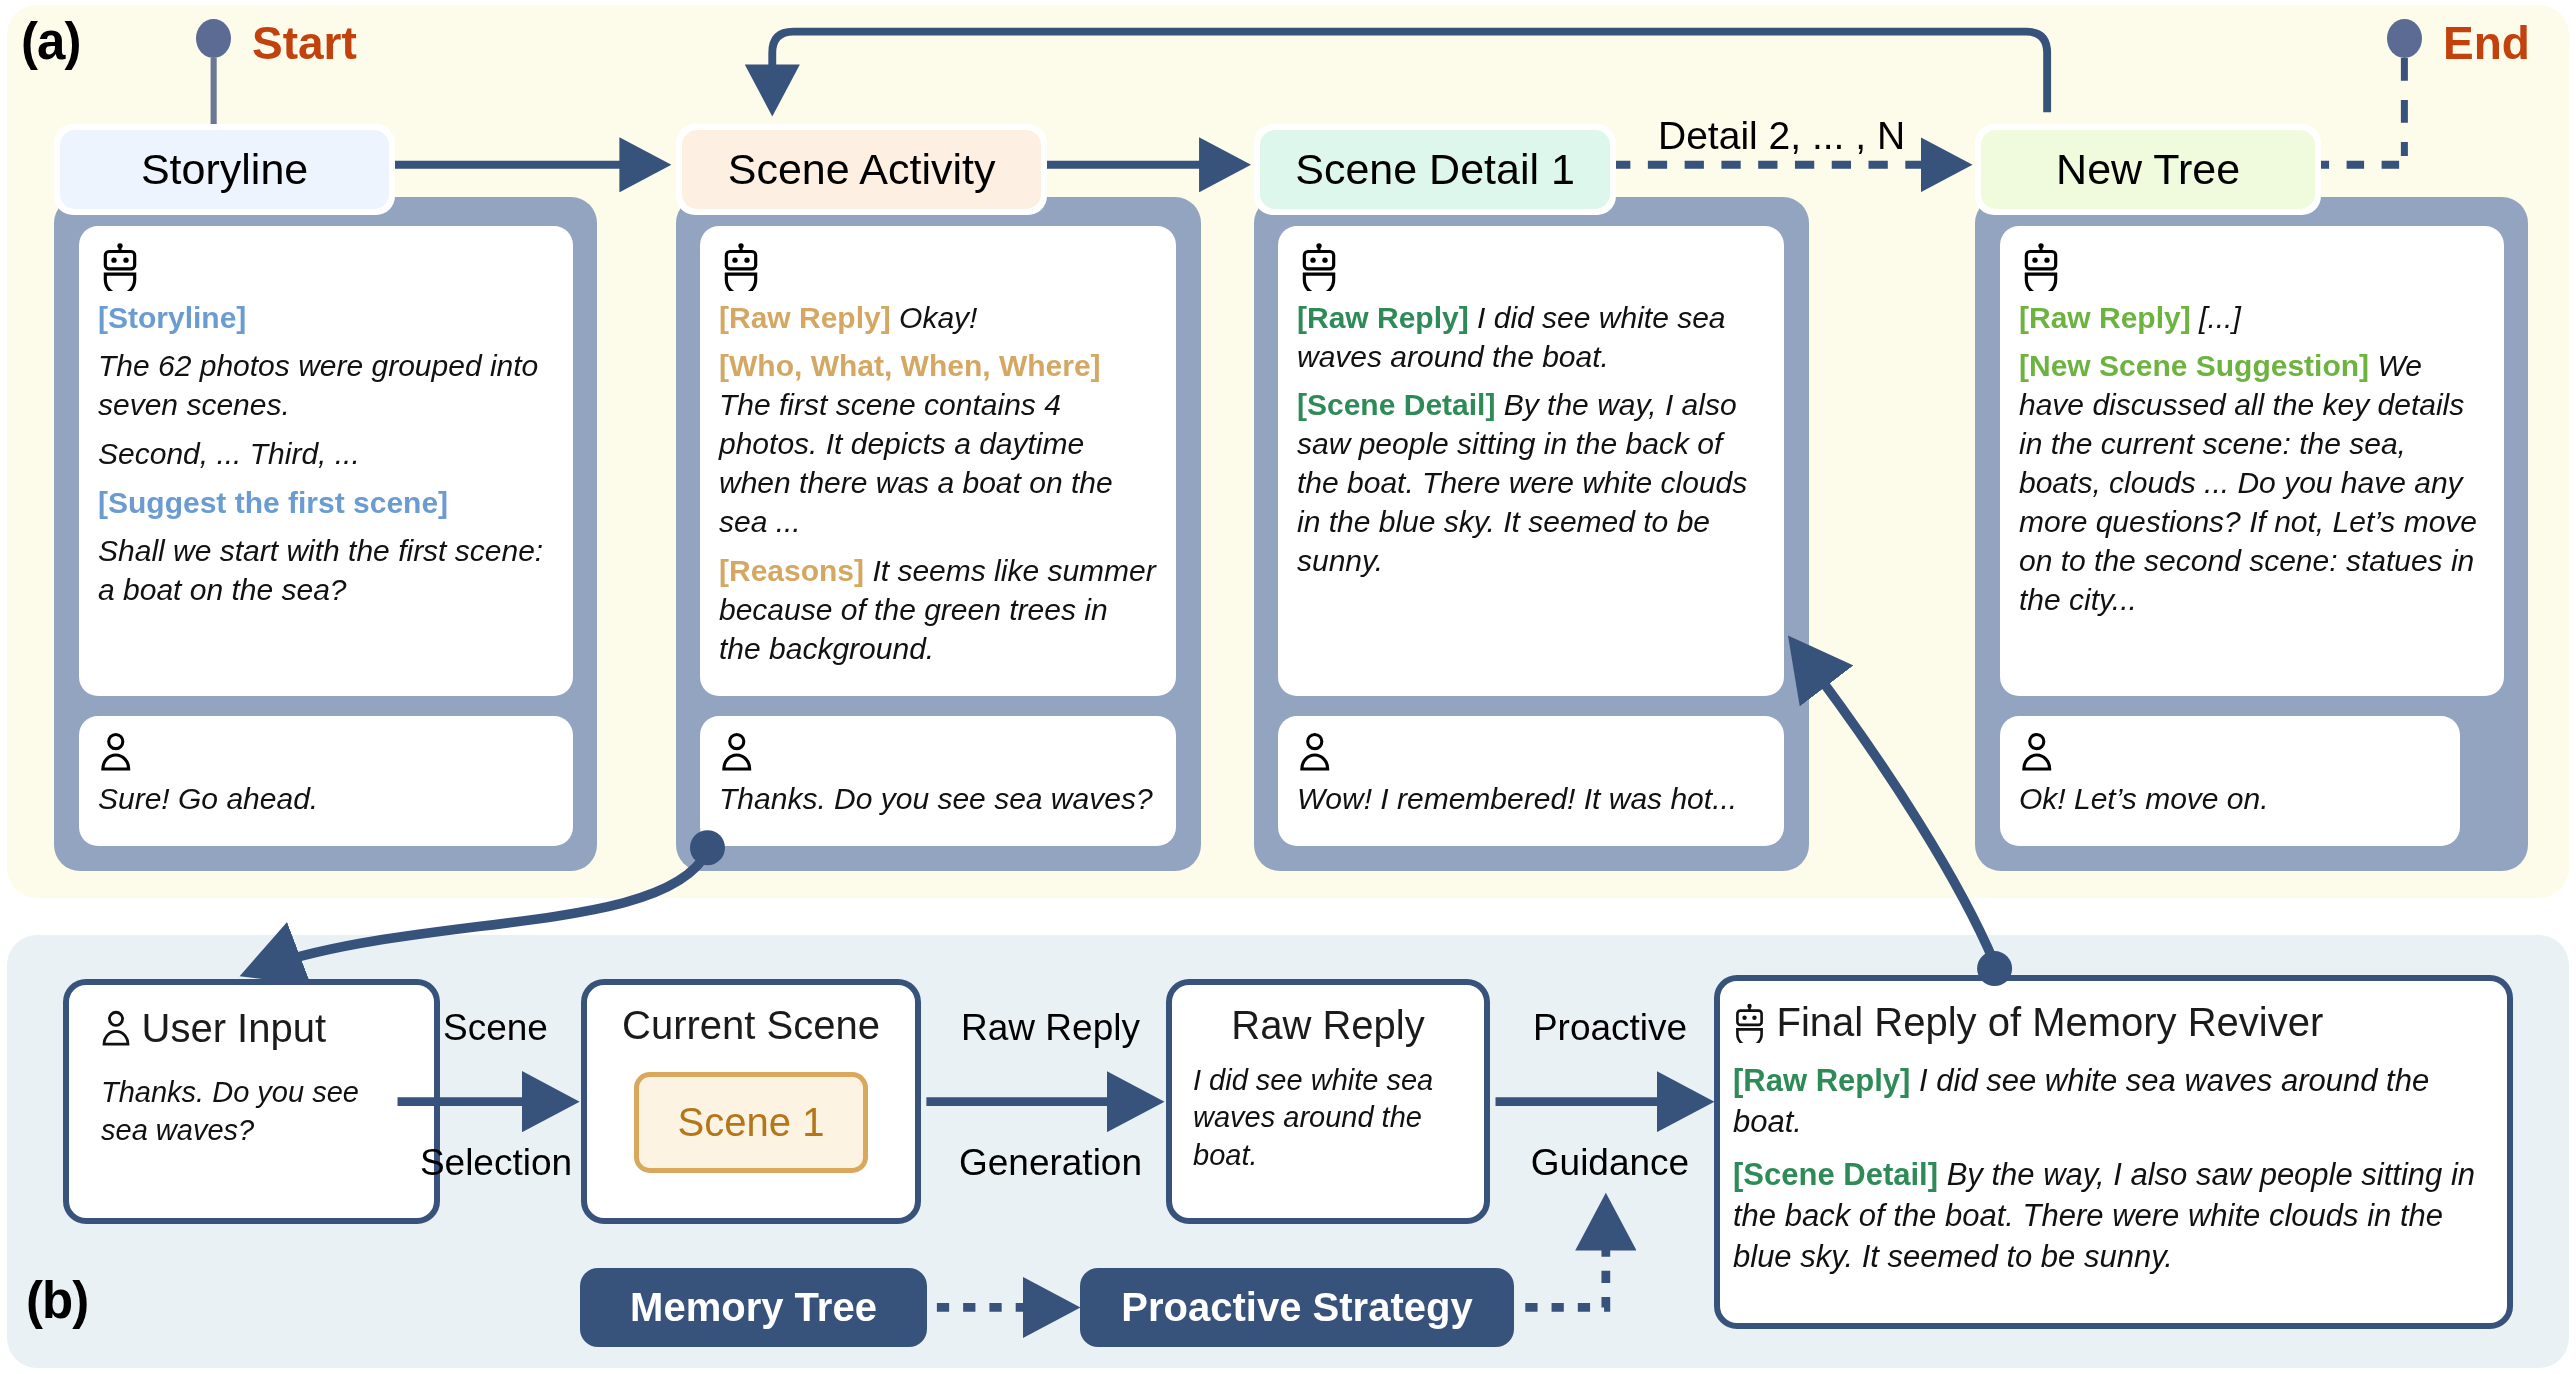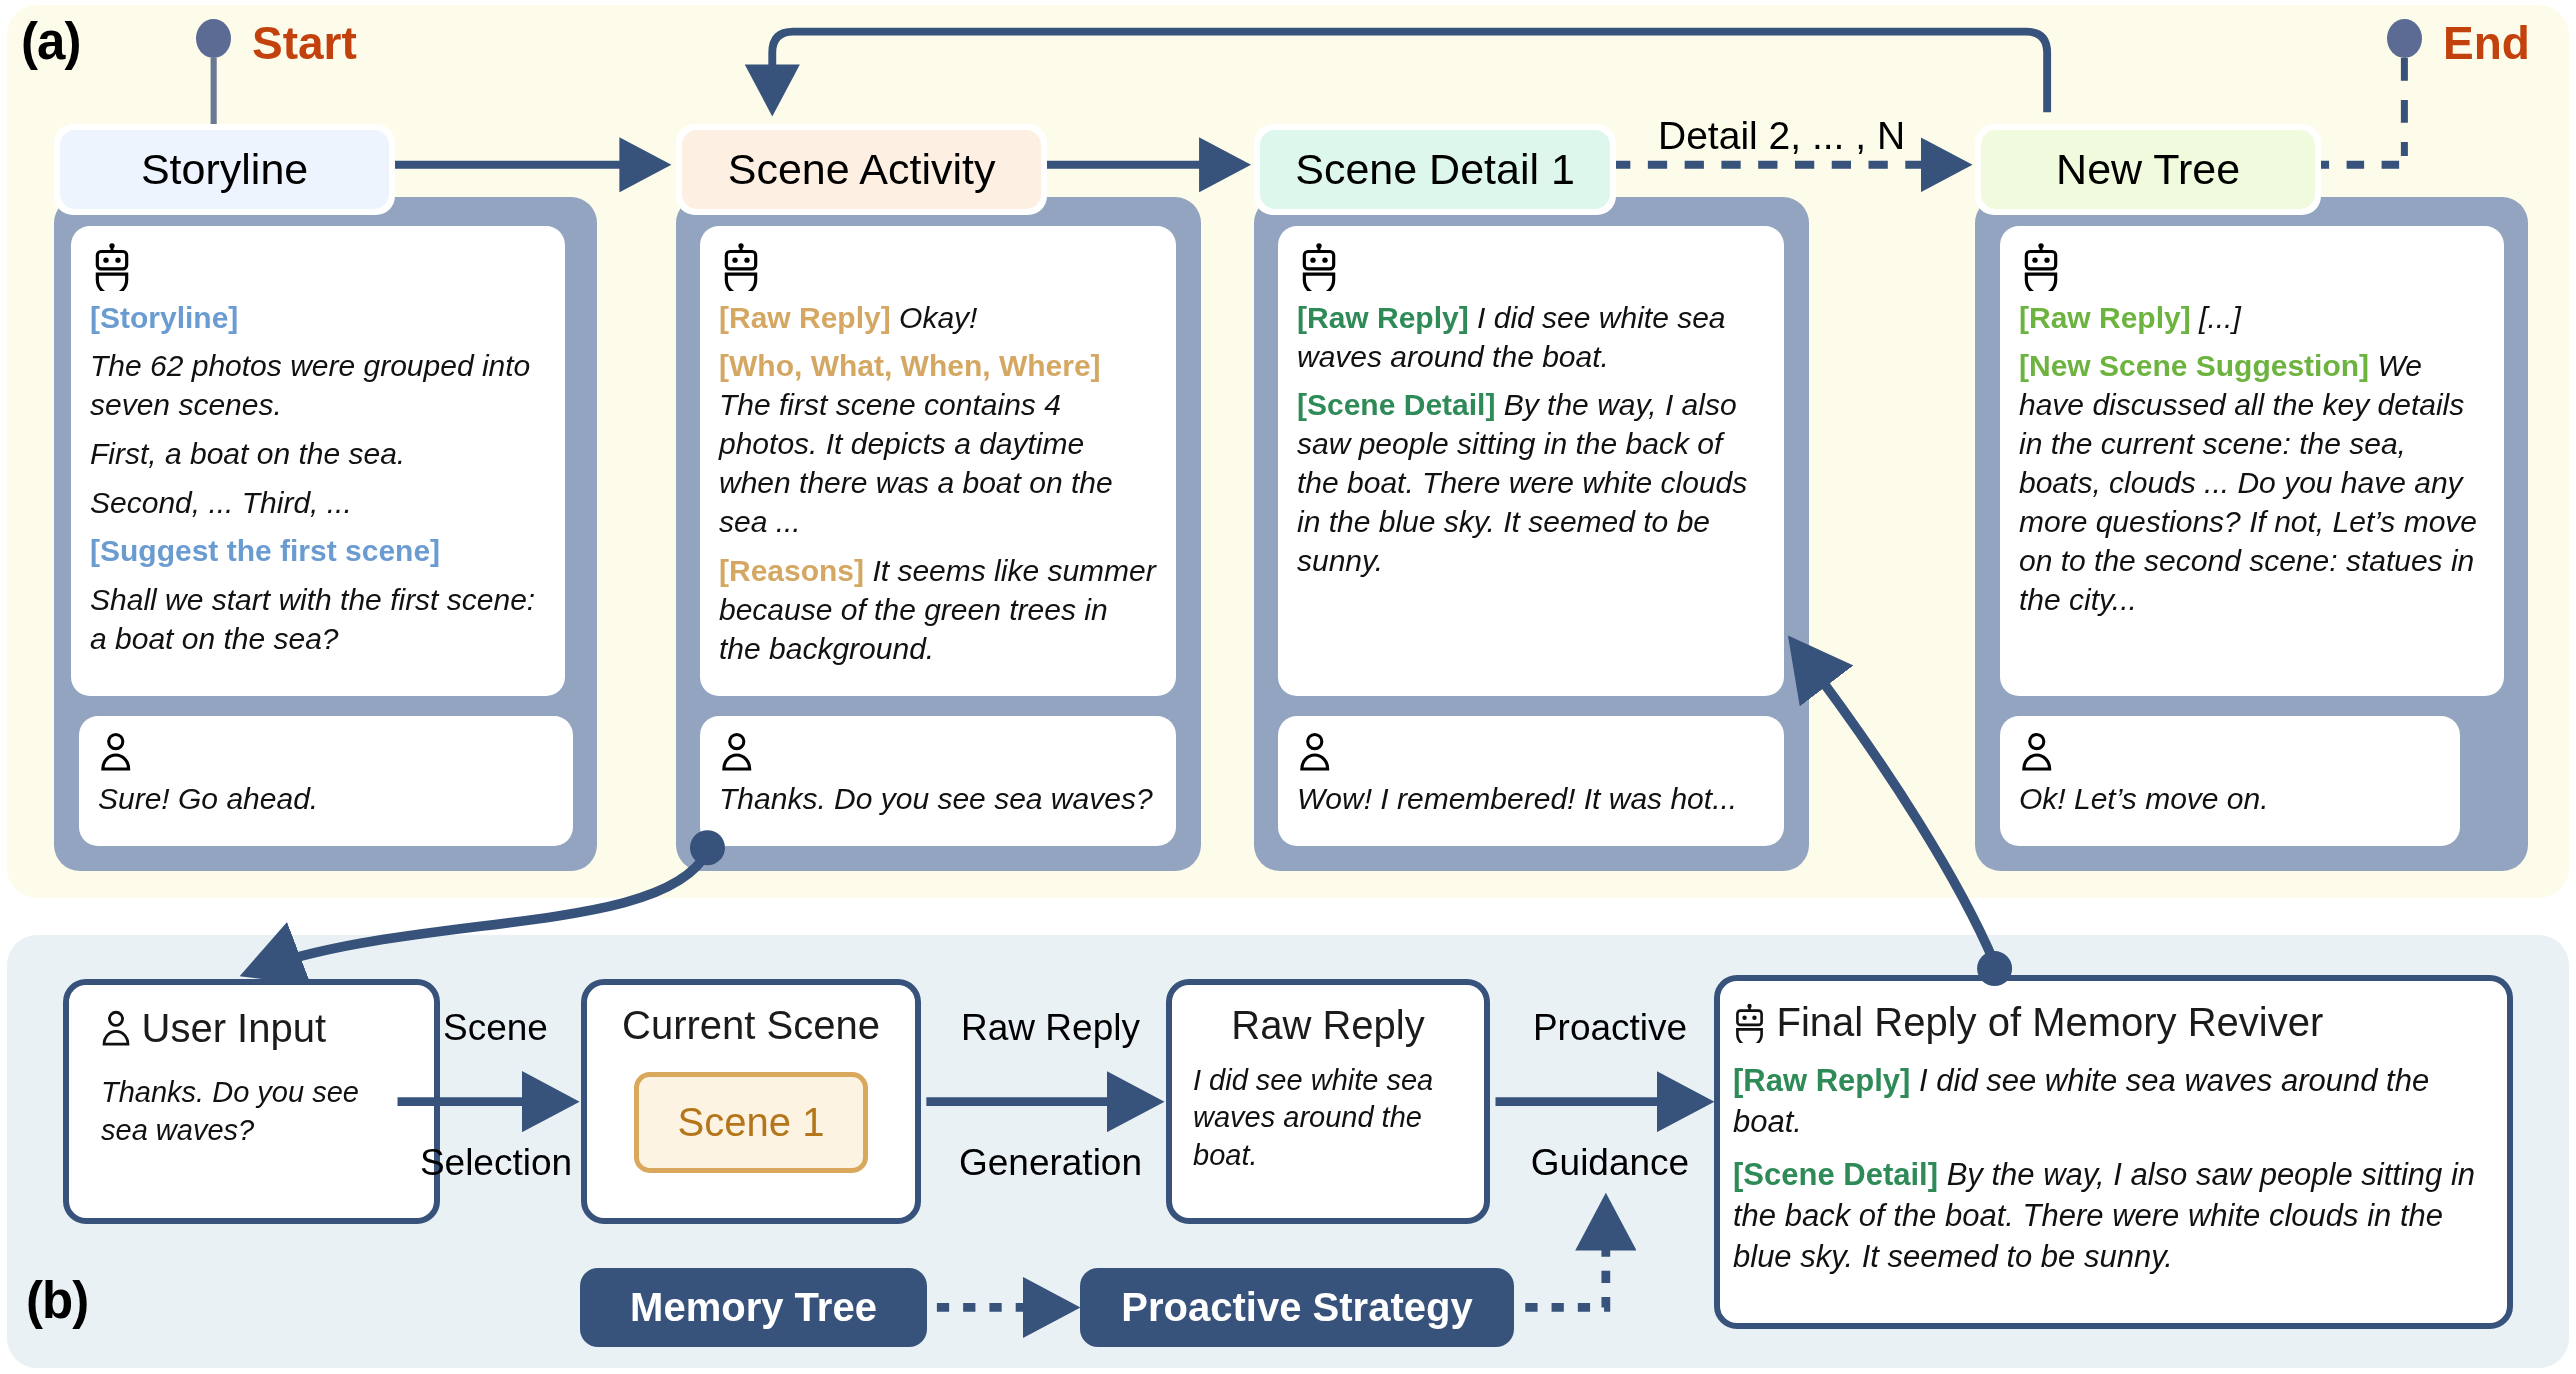--- a/index.html
+++ b/index.html
@@ -88,32 +88,31 @@
   <div class="pill" style="left:676px;top:124px;width:359px;height:79px;">
     <div class="pill-inner" style="background:#FDF0E2;">Scene Activity</div>
   </div>
   <div class="pill" style="left:1254px;top:124px;width:350px;height:79px;">
     <div class="pill-inner" style="background:#DEF7EC;">Scene Detail 1</div>
   </div>
   <div class="pill" style="left:1975px;top:124px;width:334px;height:79px;">
     <div class="pill-inner" style="background:#F0FADC;">New Tree</div>
   </div>
 
-  <div class="msg" style="left:71px;top:226px;width:494px;height:470px;">
+  <div class="msg" style="left:79px;top:226px;width:494px;height:470px;">
     <svg class="avatar" width="40" height="49" viewBox="0 0 24 28">
       <line x1="12" y1="1" x2="12" y2="5" stroke="#000" stroke-width="1.8"></line>
       <circle cx="12" cy="1.6" r="1.6" fill="#000"></circle>
       <rect x="3.2" y="5" width="17.6" height="10.4" rx="2.2" fill="none" stroke="#000" stroke-width="1.9"></rect>
       <circle cx="8.4" cy="10.2" r="1.6" fill="#000"></circle>
         <circle cx="15.6" cy="10.2" r="1.6" fill="#000"></circle>
       <path d="M3.2 18.6 h17.6 v3.4 a8.8 8.8 0 0 1 -17.6 0 z" fill="none" stroke="#000" stroke-width="1.9"></path>
     </svg>
     <p><span class="tag tag-blue">[Storyline]</span></p>
     <p>The 62 photos were grouped into seven scenes.</p>
-    <p>First, a boat on the sea.</p>
     <p>Second, ... Third, ...</p>
     <p><span class="tag tag-blue">[Suggest the first scene]</span></p>
     <p>Shall we start with the first scene: a boat on the sea?</p>
   </div>
   <div class="msg" style="left:79px;top:716px;width:494px;height:130px;">
     <svg class="avatar" width="31.5" height="40" viewBox="0 0 20 26">
       <circle cx="10" cy="6.2" r="4.6" fill="none" stroke="#000" stroke-width="2"></circle>
       <path d="M1.6 24 a8.4 9 0 0 1 16.8 0 z" fill="none" stroke="#000" stroke-width="2"></path>
     </svg>
     <p>Sure! Go ahead.</p>

